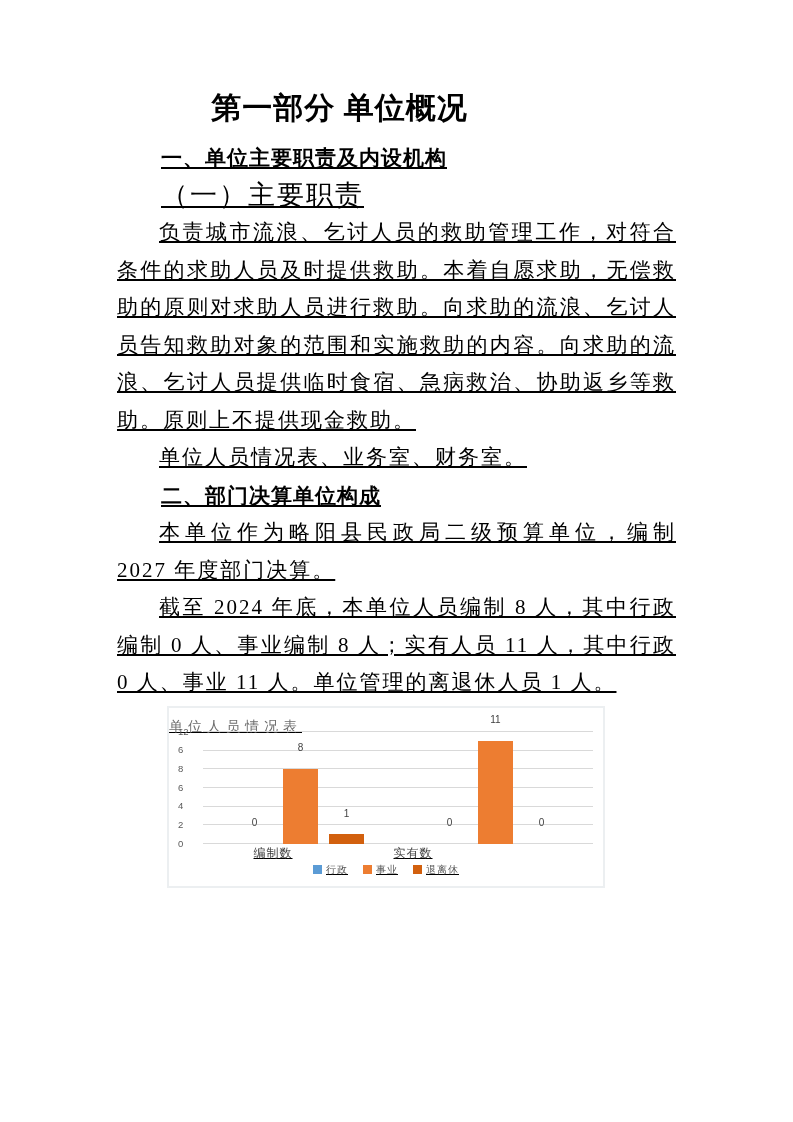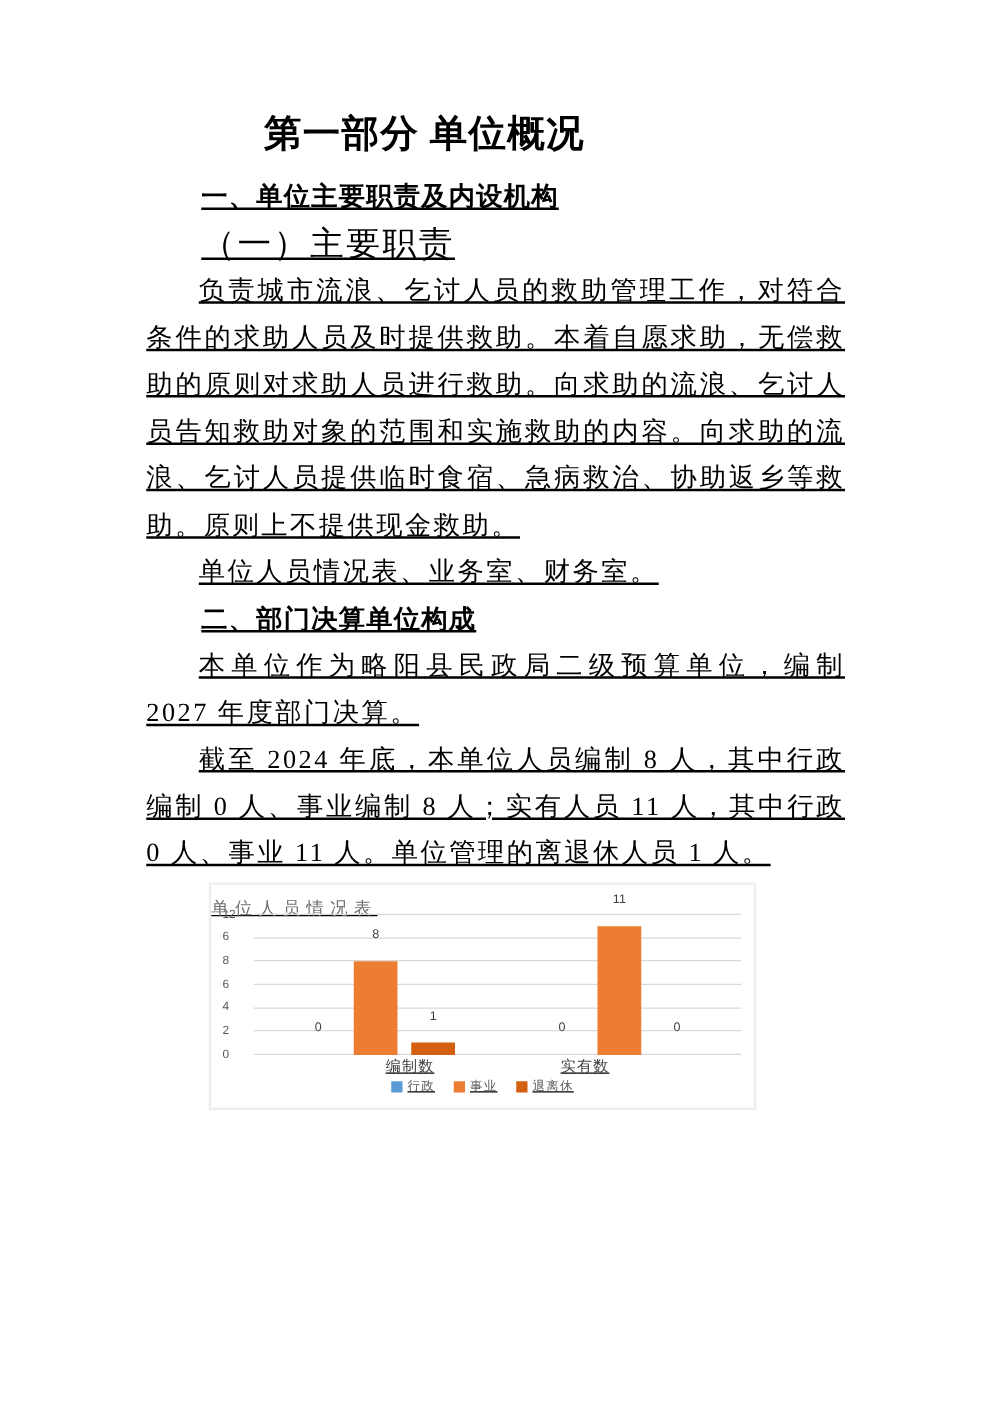--- a/index.html
+++ b/index.html
@@ -112,21 +112,21 @@
   .bar{width:35px;}
   .val-label{
     position:absolute;
     left:0;width:100%;
     text-align:center;
     font-size:10px;
     color:#3f3f3f;
   }
   .x-labels{
     display:flex;
-    justify-content:center;
+    justify-content:flex-start;
     margin-left:34px;
     margin-right:10px;
     height:18px;
   }
   .x-label{
     width:140px;
     text-align:center;
     font-size:12px;
     letter-spacing:1px;
     color:#3f3f3f;

